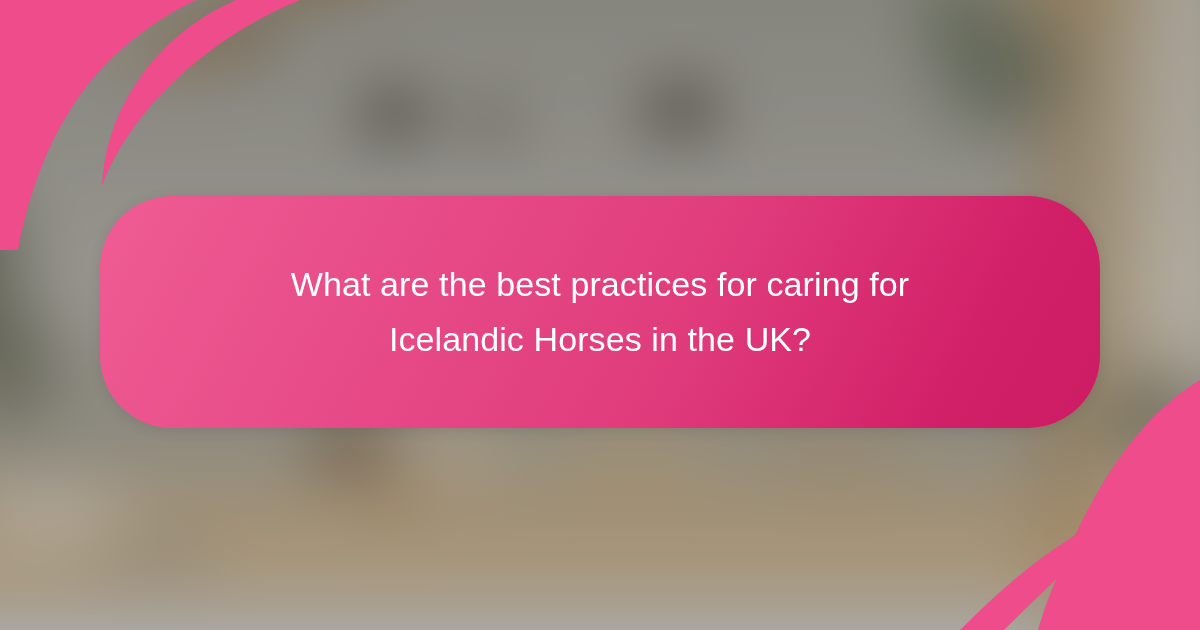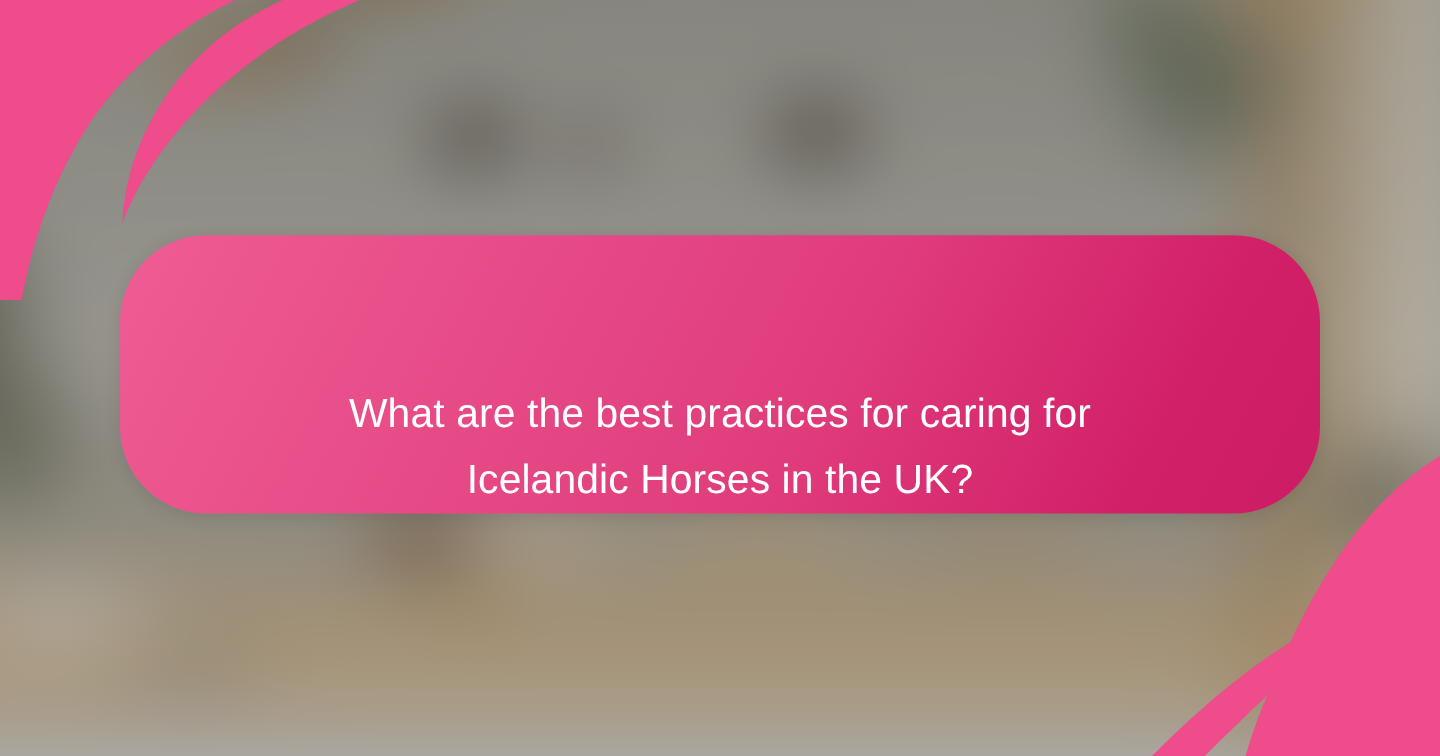--- a/index.html
+++ b/index.html
@@ -131,21 +131,21 @@
   }
 
   
   .card {
     position:absolute;
     left:100px; top:196px;
     width:1000px; height:232px;
     border-radius:72px;
     background:linear-gradient(118deg, #ef5c93 0%, #e9508b 22%, #e03c7c 58%, #d22068 85%, #cc1c63 100%);
     display:flex;
-    align-items:flex-end;
+    align-items:center;
     justify-content:center;
     box-shadow:0 2px 14px rgba(0,0,0,.10);
   }
 
   .card-title {
     width:740px;
     text-align:center;
     color:#ffffff;
     font-size:34px;
     font-weight:400;

